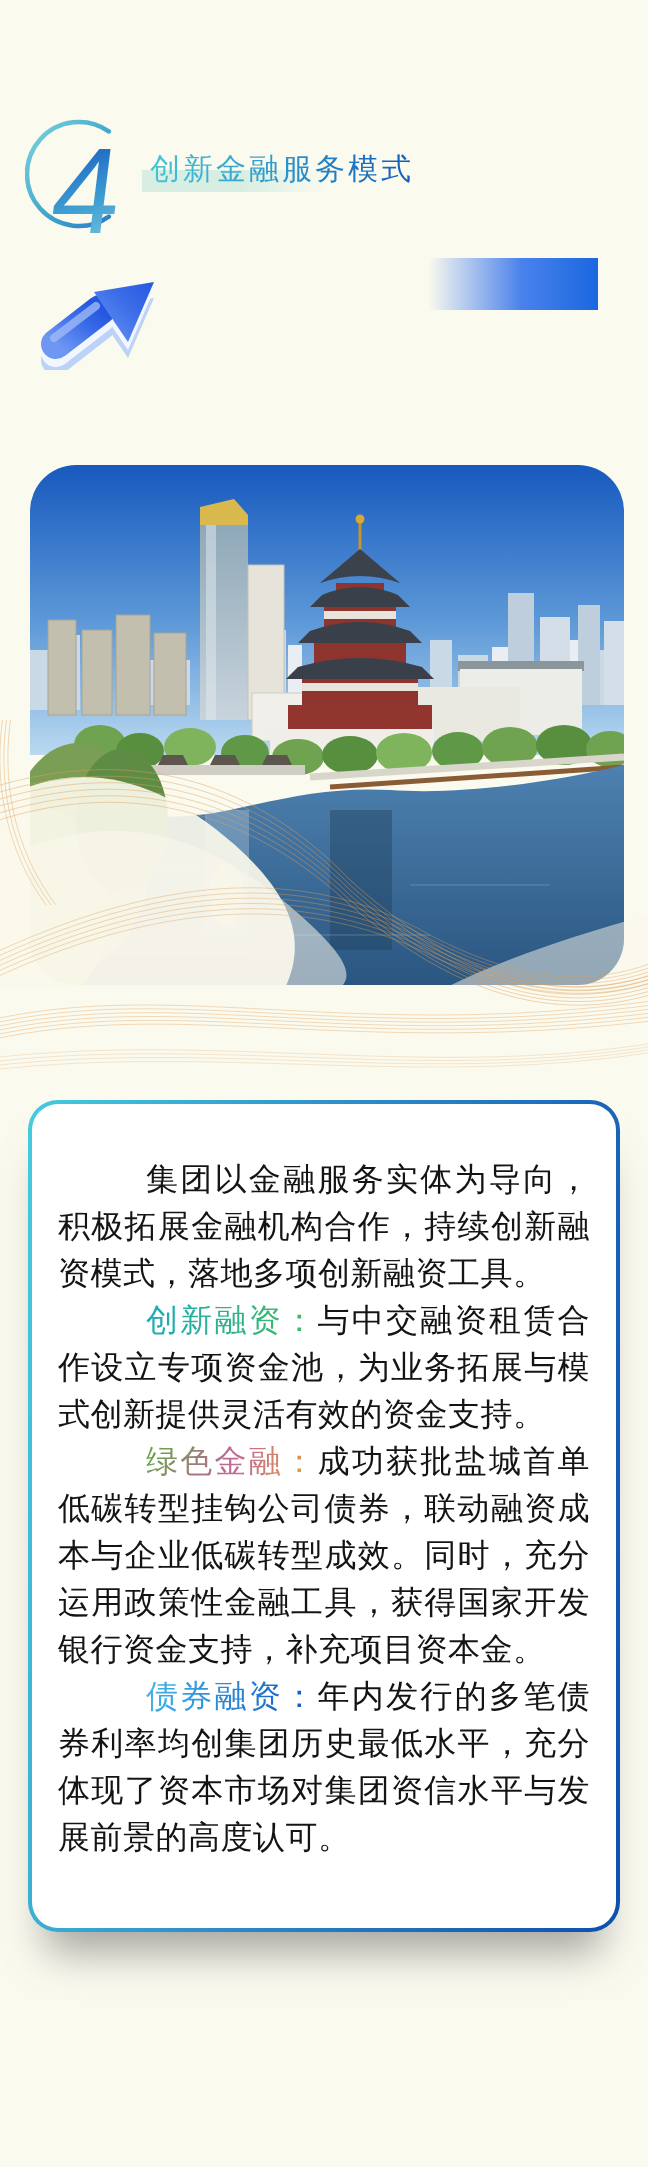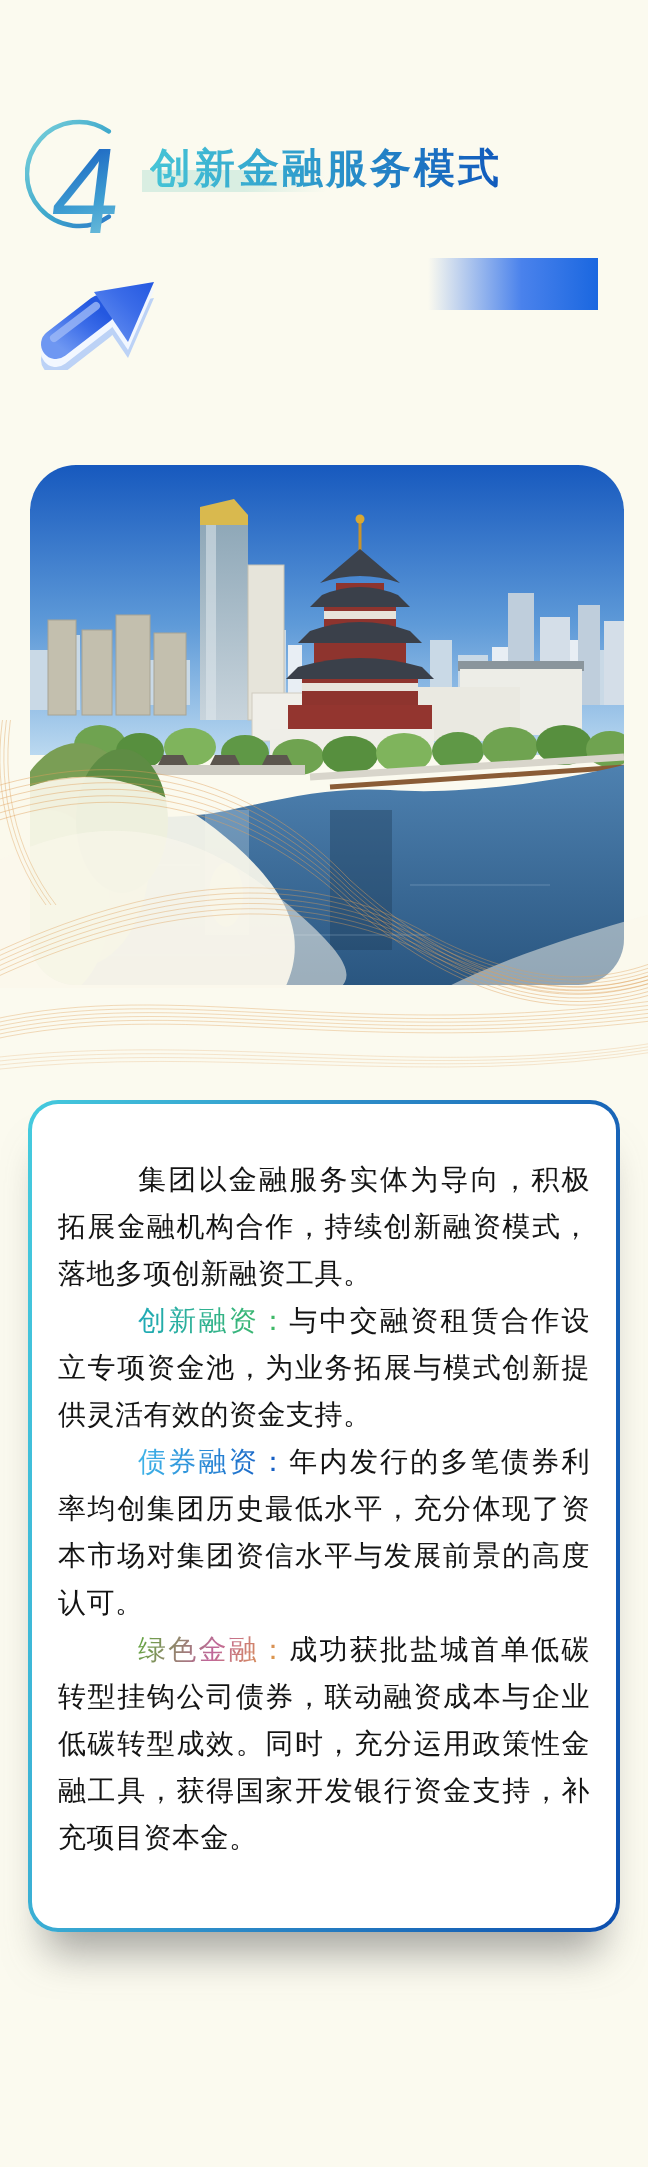--- a/index.html
+++ b/index.html
@@ -18,21 +18,21 @@
     background:linear-gradient(160deg,#1b63c2 15%,#3f9fd2 60%,#79c4dc 95%);
     -webkit-background-clip:text;background-clip:text;color:transparent;
   }
   .title-block{position:absolute;left:150px;top:140px;}
   .title-hl{
     position:absolute;left:-8px;top:30px;width:185px;height:22px;
     background:linear-gradient(90deg,#d9eee2 55%,rgba(217,238,226,0));
   }
   .title-line{
     position:relative;display:block;
-    font-size:41px;font-weight:bold;line-height:57px;letter-spacing:3px;
+    font-size:30px;font-weight:normal;line-height:57px;letter-spacing:3px;
     -webkit-background-clip:text;background-clip:text;color:transparent;
   }
   .title-line.l1{background-image:linear-gradient(90deg,#46c4d6,#2f9ccc 45%,#1059bc);}
   .title-line.l2{background-image:linear-gradient(90deg,#46c4d6,#2f8fd0);}
   .blue-bar{
     position:absolute;left:428px;top:258px;width:170px;height:52px;
     background:linear-gradient(90deg,rgba(255,255,255,0),#4a82ec 55%,#1a67e0);
   }
   .arrow3d{position:absolute;left:34px;top:266px;width:140px;height:104px;}
   
@@ -50,21 +50,21 @@
     background:linear-gradient(100deg,#45cbde,#2d8cc8 45%,#0d4fae);
     box-shadow:0 38px 40px -18px rgba(95,95,95,.55);
   }
   .card-inner{
     width:100%;height:100%;box-sizing:border-box;
     background:#ffffff;border-radius:26px;
     padding:52px 26px 0 26px;
   }
   .card-inner p{
     margin:0;
-    font-size:28px;line-height:47px;color:#141414;
+    font-size:32px;line-height:47px;color:#141414;
     text-align:justify;text-justify:inter-character;
     text-indent:2em;letter-spacing:.5px;
   }
   .lead{font-weight:normal;-webkit-background-clip:text;background-clip:text;color:transparent;margin-left:24px;}
   .lead-1{background-image:linear-gradient(90deg,#1faab8,#43ba5e);}
   .lead-2{background-image:linear-gradient(115deg,#5fa83c,#c0679a 50%,#e3a437);}
   .lead-3{background-image:linear-gradient(90deg,#3fb4e8,#1256c0);}
 </style>
 </head>
 <body>
@@ -270,16 +270,16 @@
       <path d="M4 -10 C-8 60, 6 130, 46 185" opacity="0.4"></path>
       <path d="M8 -10 C-4 60, 10 130, 51 185" opacity="0.4"></path>
       <path d="M12 -10 C0 60, 14 130, 56 185" opacity="0.4"></path>
     </g>
 </svg>
 
 <div class="card">
   <div class="card-inner">
     <p><span class="lead lead-0"></span><span>集团以金融服务实体为导向，积极拓展金融机构合作，持续创新融资模式，落地多项创新融资工具。</span></p>
     <p><span class="lead lead-1">创新融资：</span><span>与中交融资租赁合作设立专项资金池，为业务拓展与模式创新提供灵活有效的资金支持。</span></p>
+    <p><span class="lead lead-2">绿色金融：</span><span>成功获批盐城首单低碳转型挂钩公司债券，联动融资成本与企业低碳转型成效。同时，充分运用政策性金融工具，获得国家开发银行资金支持，补充项目资本金。</span></p>
     <p><span class="lead lead-3">债券融资：</span><span>年内发行的多笔债券利率均创集团历史最低水平，充分体现了资本市场对集团资信水平与发展前景的高度认可。</span></p>
-    <p><span class="lead lead-2">绿色金融：</span><span>成功获批盐城首单低碳转型挂钩公司债券，联动融资成本与企业低碳转型成效。同时，充分运用政策性金融工具，获得国家开发银行资金支持，补充项目资本金。</span></p>
   </div>
 </div>
 
 </body></html>

